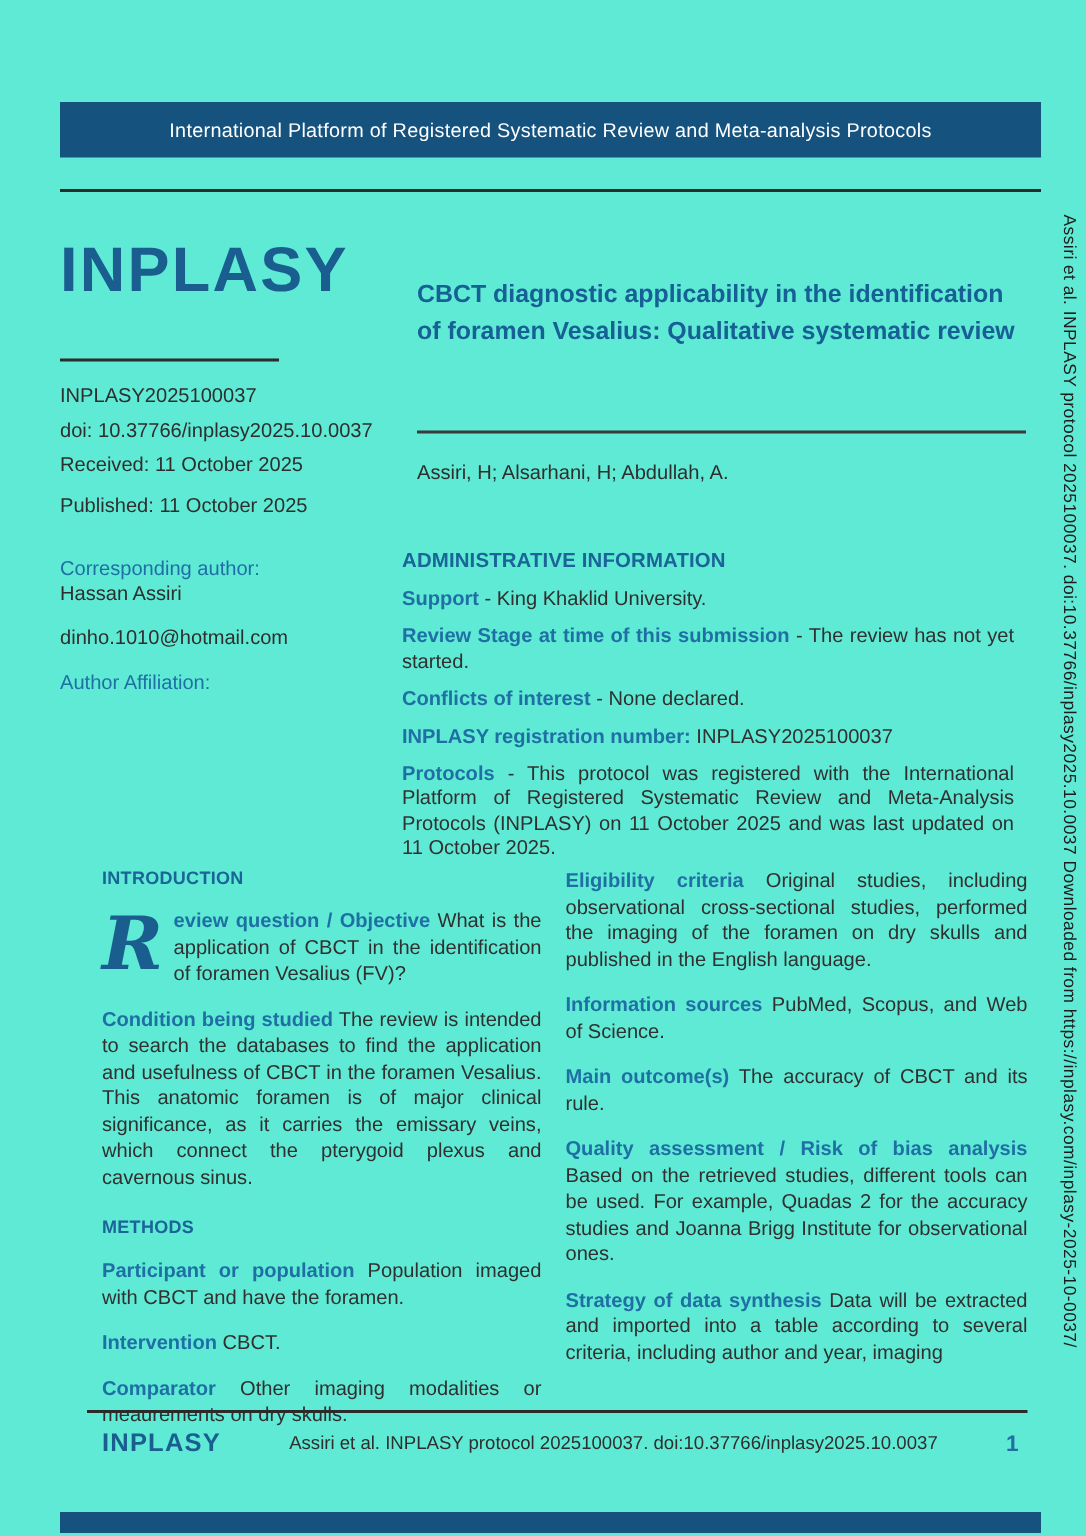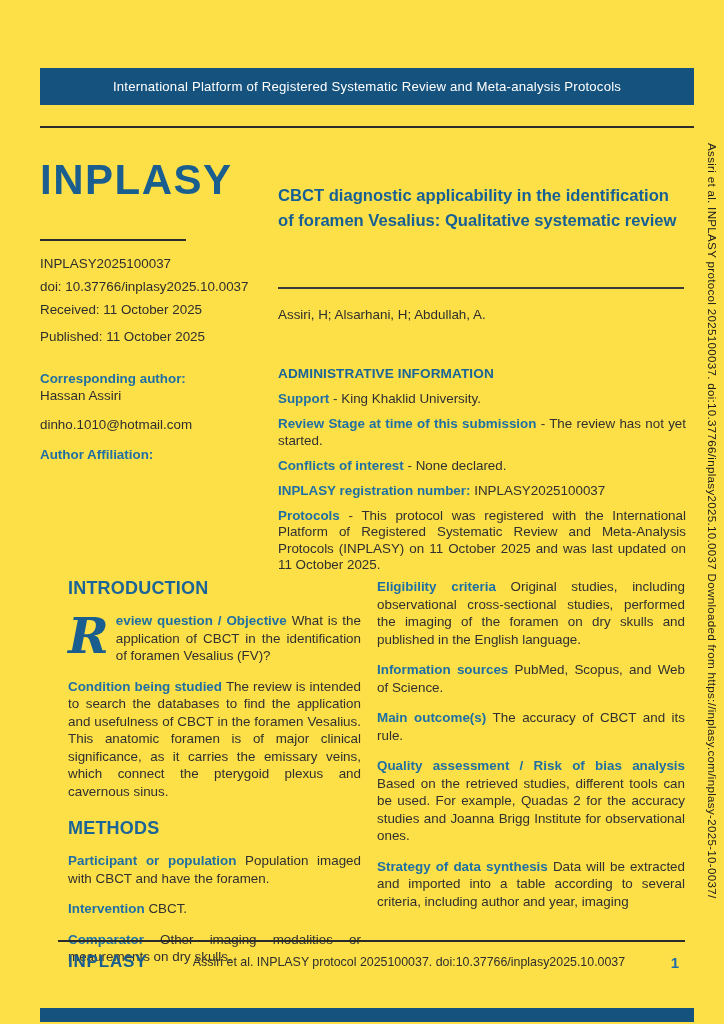--- a/index.html
+++ b/index.html
@@ -1,58 +1,58 @@
 <!DOCTYPE html>
 <html><head>
 <meta charset="utf-8">
 <style>
   * { margin:0; padding:0; box-sizing:border-box; }
   html,body { background:#ffffff; }
   .page {
-    position:relative; width:724px; height:1024px; background:#fde047;
+    position:relative; width:724px; height:1024px; background:#5eead4;
     font-family:"Liberation Sans", sans-serif; color:#303030; overflow:hidden;
   }
   
   .top-banner {
     position:absolute; left:40px; top:68px; width:654px; height:37px;
     background:#15537E; color:#ffffff; display:flex; align-items:center; justify-content:center;
     font-size:13.2px; letter-spacing:0.2px;
   }
   .top-rule { position:absolute; left:40px; top:126px; width:654px; height:2px; background:#2b2b2b; }
 
   
   .logo {
     position:absolute; left:40px; top:156px; font-size:42px; font-weight:700;
     color:#1A5E90; letter-spacing:1.5px;
   }
   .logo-rule { position:absolute; left:40px; top:239px; width:146px; height:2px; background:#2b2b2b; }
   .meta { position:absolute; left:40px; top:252px; width:230px; font-size:13.4px; line-height:23px; color:#2e2e2e; }
   .meta .pub { margin-top:4px; }
   .contact { position:absolute; left:40px; top:371px; width:236px; font-size:13.4px; line-height:16.5px; color:#2e2e2e; }
-  .contact .lbl-line { color:#1F6FA4; font-weight:700; }
+  .contact .lbl-line { color:#1F6FA4; font-weight:400; }
   .contact .group { margin-bottom:13px; }
 
   
   .title {
     position:absolute; left:278px; top:183px; width:408px;
     font-size:16.6px; font-weight:700; color:#176095; line-height:25px;
   }
   .title-rule { position:absolute; left:278px; top:287px; width:406px; height:2px; background:#3a3a3a; }
   .authors { position:absolute; left:278px; top:307px; width:406px; font-size:13.4px; color:#2e2e2e; }
 
   
-  .admin { position:absolute; left:278px; top:366px; width:408px; }
+  .admin { position:absolute; left:268px; top:366px; width:408px; }
   .admin h2 { font-size:13.6px; font-weight:700; color:#1A6497; margin-bottom:10px; letter-spacing:0.1px; }
   .para { font-size:13.4px; line-height:16.5px; text-align:justify; margin-bottom:8.5px; color:#303030; }
   .lbl { color:#1F6FA4; font-weight:700; }
 
   
   .body-left  { position:absolute; left:68px;  top:578px; width:293px; }
   .body-right { position:absolute; left:377px; top:578px; width:308px; }
-  .sec-head { font-size:18px; font-weight:700; color:#1A6497; margin-bottom:13px; letter-spacing:0.2px; }
+  .sec-head { font-size:12px; font-weight:700; color:#1A6497; margin-bottom:13px; letter-spacing:0.2px; }
   .body-left .para, .body-right .para { line-height:17.5px; margin-bottom:13px; }
   .methods-head { margin-top:18px; }
   .dropcap {
     display:block; float:left; font-family:"DejaVu Serif", serif; font-style:italic; font-weight:700;
     font-size:49px; line-height:42px; color:#1A5E90; padding:3px 7px 0 0;
   }
 
   
   .footer-rule { position:absolute; left:58px; top:940px; width:627px; height:2px; background:#2b2b2b; }
   .footer { position:absolute; left:58px; top:952px; width:627px; display:flex; align-items:center; }

